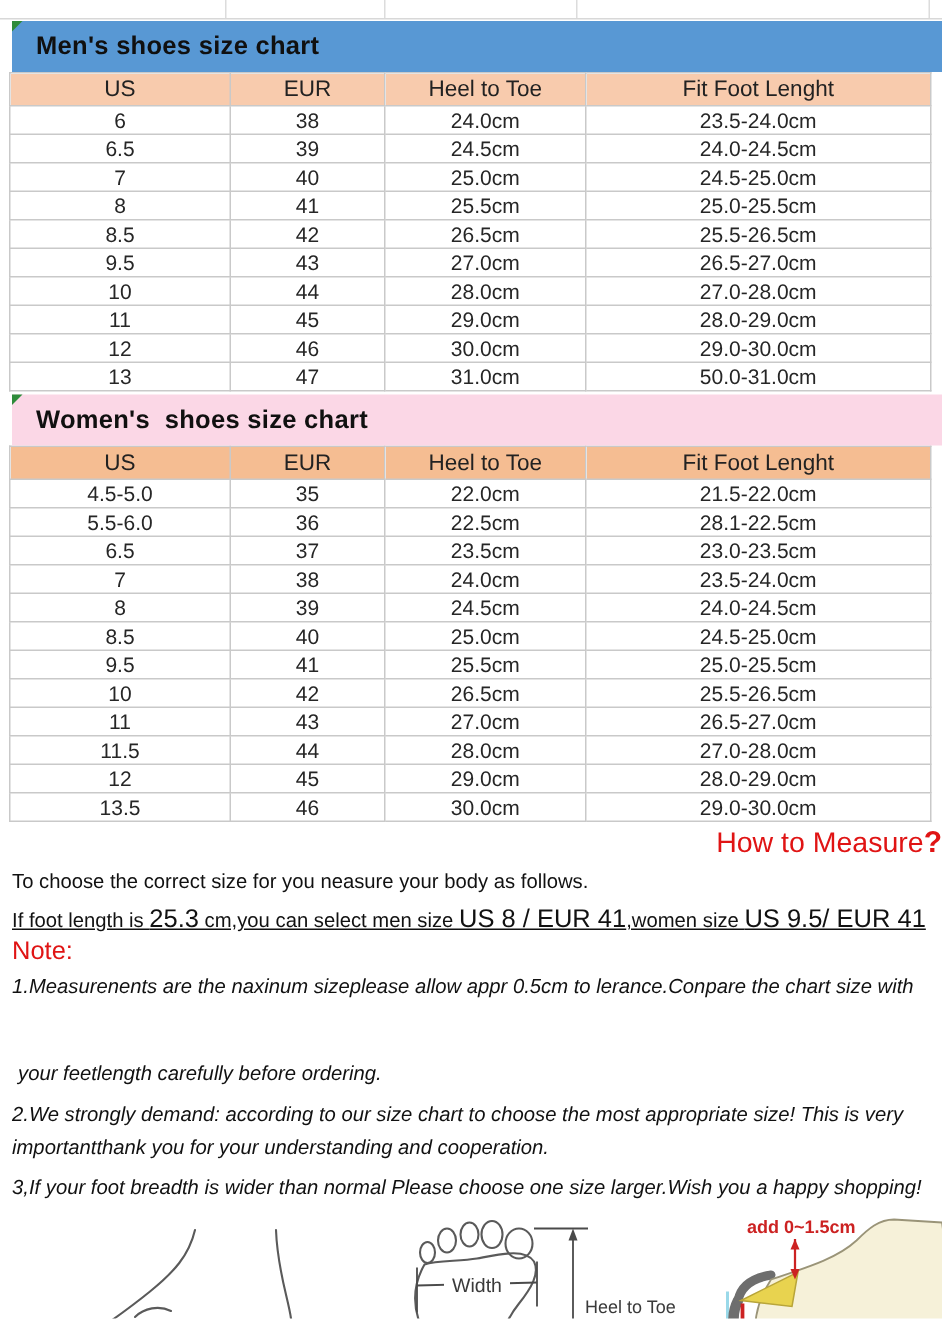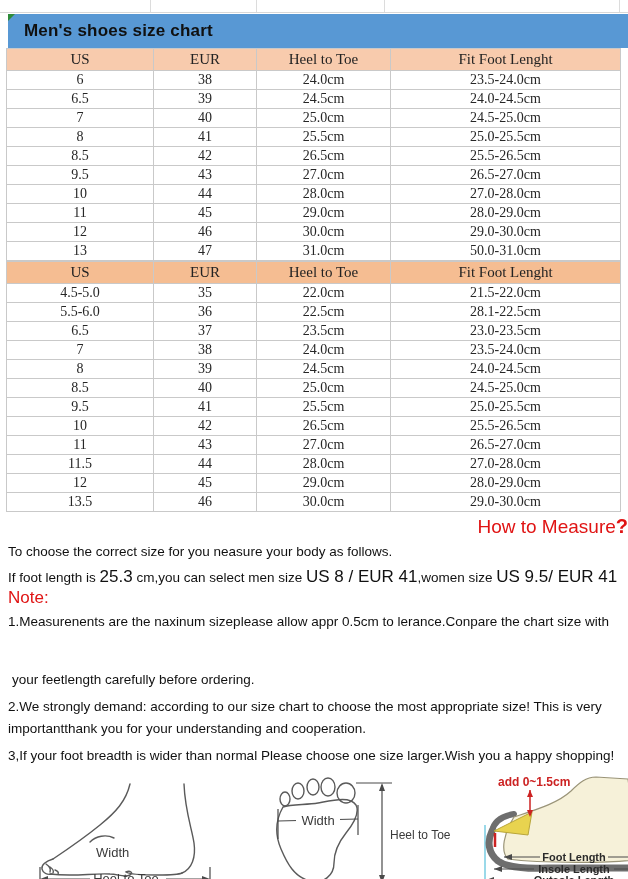--- a/index.html
+++ b/index.html
@@ -19,39 +19,39 @@
   .title-bar{margin-left:8px;height:34px;display:flex;align-items:center;
              padding-left:16px;position:relative;}
   .title-bar.men{background:var(--men-bar-bg);margin-top:1px;}
   .title-bar.women{background:var(--women-bar-bg);margin-top:2px;}
   .title-bar .bar-title{font-size:17px;font-weight:bold;color:#101010;letter-spacing:.2px;white-space:pre;}
   .corner-tri{position:absolute;left:0;top:0;width:0;height:0;
               border-top:7px solid var(--marker-green);border-right:7px solid transparent;}
 
   
   table.size-table{margin-left:6px;width:614px;border-collapse:collapse;table-layout:fixed;
-        font-family:Liberation Serif, serif;border-radius:23px;}
+        font-family:Liberation Sans, sans-serif;border-radius:23px;}
   table.size-table td,table.size-table th{border:1px solid var(--grid-line);text-align:center;
         font-weight:normal;overflow:hidden;white-space:nowrap;}
   table.size-table th{height:22px;font-size:15px;color:#222;}
   table.size-table td{height:19px;font-size:14px;color:#262626;}
   .men-table th{background:var(--men-head-bg);}
   .women-table th{background:var(--women-head-bg);}
 
   
   .measure{margin:3px 0 0 8px;}
   .measure-heading{color:var(--accent-red);font-size:19px;line-height:23px;text-align:right;}
   .measure-heading .q{font-weight:bold;font-size:20px;}
   .measure-intro{font-size:13.5px;margin-top:6px;color:#111;}
-  .measure-example{margin-top:8px;font-size:13.5px;line-height:20px;color:#111;}
+  .measure-example{margin-top:8px;font-size:13.5px;line-height:20px;color:#111;text-decoration:underline;}
   .measure-example .big{font-size:17px;}
   .note-label{color:var(--accent-red);font-size:17px;line-height:19px;}
   .notes{margin-top:4px;font-size:13.5px;color:#111;}
   .notes .note-line{line-height:22px;}
-  .notes .note{margin-bottom:5px;}
+  .notes .note{margin-bottom:5px;font-style:italic;}
   .notes .cont{padding-left:4px;margin-top:36px;}
 
   
   .diagrams{display:flex;align-items:flex-end;padding-left:34px;margin-top:8px;gap:26px;height:112px;}
   .diagram svg{display:block;}
   .sketch{stroke:#5a5a5a;fill:none;stroke-width:1.4;stroke-linecap:round;}
   .measure-line{stroke:#4a4a4a;stroke-width:1.2;fill:none;}
   .diag-label{font-family:"Liberation Sans",sans-serif;fill:#3a3a3a;}
   .bold-label{font-family:"Liberation Sans",sans-serif;font-weight:bold;fill:#2b2b2b;}
 </style>
@@ -145,20 +145,24 @@
       </tr>
         <tr>
         <td>13</td>
         <td>47</td>
         <td>31.0cm</td>
         <td>50.0-31.0cm</td>
       </tr>
       </tbody>
   </table>
 
+  <div class="title-bar women">
+    <span class="corner-tri"></span>
+    <span class="bar-title">Women's  shoes size chart</span>
+  </div>
 
   <table class="size-table women-table">
     <colgroup>
         <col style="width:147px">
         <col style="width:103px">
         <col style="width:134px">
         <col style="width:230px">
       </colgroup>
     <thead>
       <tr>

